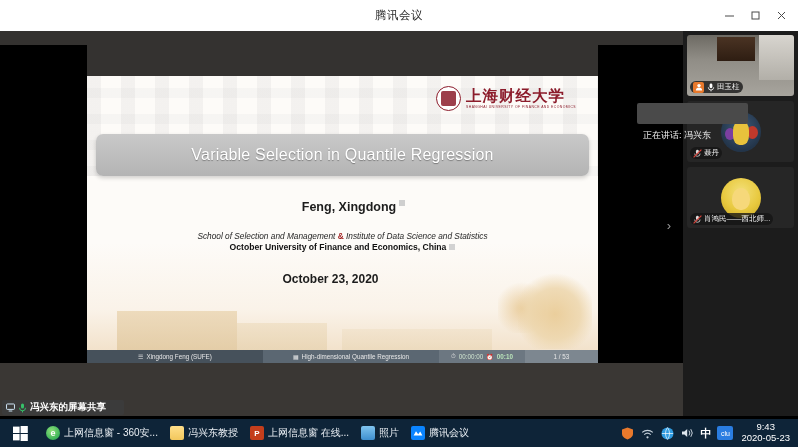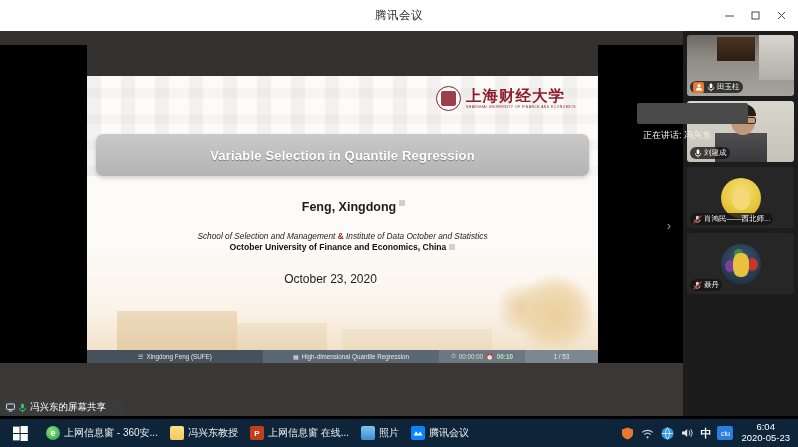--- a/index.html
+++ b/index.html
@@ -80,36 +80,36 @@
       transform:scaleY(1.15);transform-origin:left top;}
 
   
   #titleplate{
     position:absolute;left:9px;top:58px;width:493px;height:42px;
     background:linear-gradient(180deg,#c9c9c9 0%,#bdbdbd 55%,#b4b4b4 100%);
     border-radius:7px;box-shadow:0 2px 4px rgba(0,0,0,.18);
     display:flex;align-items:center;justify-content:center;
   }
   #titleplate span{
-    font-size:13px;font-weight:bold;color:#ffffff;letter-spacing:.2px;
+    font-size:16px;font-weight:normal;color:#ffffff;letter-spacing:.2px;
     text-shadow:0 1px 1px rgba(0,0,0,.35);
   }
 
   #author{position:absolute;left:0;top:124px;width:511px;text-align:center;
       font-size:12.5px;font-weight:bold;color:#1c1c1c;margin-left:11px;}
   #author .mark{display:inline-block;width:6px;height:6px;background:#cfcfcf;margin-left:3px;
       vertical-align:super;}
   #aff1{position:absolute;left:0;top:155px;width:511px;text-align:center;
       font-size:8.3px;font-style:italic;color:#1e1e1e;}
   #aff1 .amp{color:#a02020;font-weight:bold;font-style:normal;}
   #aff2{position:absolute;left:0;top:166px;width:511px;text-align:center;
       font-size:8.6px;font-weight:bold;color:#101010;}
   #aff2 .mark{display:inline-block;width:6px;height:6px;background:#d2d2d2;margin-left:3px;}
   #date{position:absolute;left:0;top:196px;width:487px;text-align:center;
-      font-size:12px;font-weight:normal;color:#1c1c1c;}
+      font-size:12px;font-weight:bold;color:#1c1c1c;}
 
   
   #slidefoot{
     position:absolute;left:0;bottom:0;width:511px;height:13px;
     display:flex;align-items:stretch;font-size:6.3px;color:#e7e7e7;
   }
   #slidefoot .seg{display:flex;align-items:center;justify-content:center;gap:3px;
       height:13px;overflow:hidden;white-space:nowrap;}
   #sf1{flex:0 0 176px;background:#46515b;}
   #sf2{flex:0 0 176px;background:#5b6772;}
@@ -191,21 +191,21 @@
     position:absolute;left:637px;top:72px;width:111px;height:21px;
     background:#4a4a4a;border-radius:2px;display:flex;align-items:center;
     padding-left:6px;box-sizing:border-box;
   }
   #speaktip span{font-size:9px;color:#f2f2f2;white-space:nowrap;margin-top:44px;}
 
   
   #sharebanner{
     position:absolute;left:2px;top:400px;width:122px;height:15px;
     background:#3b3b3b;border-radius:2px;display:flex;align-items:center;gap:3px;
-    padding:0 4px;box-sizing:border-box;
+    padding:0 4px;box-sizing:border-box;font-weight:bold;
   }
   #sharebanner .lbl{font-size:9.5px;color:#ffffff;white-space:nowrap;}
 
   
   #taskbar{
     position:absolute;left:0;top:419px;width:798px;height:28px;
     background:#0e2438;display:flex;align-items:center;
   }
   .tb-start{width:40px;height:28px;display:flex;align-items:center;justify-content:center;}
   .tb-item{display:flex;align-items:center;gap:4px;height:28px;padding:0 6px;
@@ -284,21 +284,21 @@
 
       <div id="titleplate">
         <span>Variable Selection in Quantile Regression</span>
       </div>
 
       <div id="author">
         <span>Feng, Xingdong</span><span class="mark"></span>
       </div>
 
       <div id="aff1">
-        <span>School of Selection and Management </span><span class="amp">&amp;</span><span> Institute of Data October and Statistics</span>
+        <span>School of Selection and Management </span><span class="amp">&amp;</span><span> Institute of Data Science and Statistics</span>
       </div>
 
       <div id="aff2">
         <span>October University of Finance and Economics, China</span><span class="mark"></span>
       </div>
 
       <div id="date">October 23, 2020</div>
 
       <div id="slidefoot">
         <div class="seg" id="sf1">
@@ -341,66 +341,50 @@
               <rect x="2.6" y="0.6" width="2.8" height="4.6" rx="1.4" fill="#fff"></rect>
               <path d="M1.3 4.3a2.7 2.7 0 0 0 5.4 0" fill="none" stroke="#fff" stroke-width="0.8"></path>
               <line x1="4" y1="7" x2="4" y2="8.4" stroke="#fff" stroke-width="0.8"></line>
             </svg>
         </span>
         <span class="nm">田玉柱</span>
       </div>
     </div>
 
 
-    <div class="tile v-liu">
-      <div class="body"></div>
-        <div class="head"></div>
-        <div class="hair"></div>
-        <div class="glass"></div>
+
+    <div class="tile avatar">
+      <div class="av-circle av-nie">
+          <i class="d1"></i>
+          <i class="d2"></i>
+          <i class="d3"></i>
+        </div>
       <div class="nametag">
         <span class="micicon">
-          <svg width="8" height="9" viewBox="0 0 8 9">
-              <rect x="2.6" y="0.6" width="2.8" height="4.6" rx="1.4" fill="#fff"></rect>
-              <path d="M1.3 4.3a2.7 2.7 0 0 0 5.4 0" fill="none" stroke="#fff" stroke-width="0.8"></path>
-              <line x1="4" y1="7" x2="4" y2="8.4" stroke="#fff" stroke-width="0.8"></line>
+          <svg width="9" height="9" viewBox="0 0 9 9">
+              <rect x="3" y="0.8" width="2.8" height="4.4" rx="1.4" fill="#ddd"></rect>
+              <path d="M1.7 4.6a2.7 2.7 0 0 0 5.4 0" fill="none" stroke="#ddd" stroke-width="0.8"></path>
+              <line x1="0.6" y1="8.4" x2="8.4" y2="0.6" stroke="#d9423a" stroke-width="1.2"></line>
             </svg>
         </span>
-        <span class="nm">刘建成</span>
+        <span class="nm">聂丹</span>
       </div>
     </div>
 
     <div class="tile avatar">
       <div class="av-circle av-xiao"></div>
       <div class="nametag">
         <span class="micicon">
           <svg width="9" height="9" viewBox="0 0 9 9">
               <rect x="3" y="0.8" width="2.8" height="4.4" rx="1.4" fill="#ddd"></rect>
               <path d="M1.7 4.6a2.7 2.7 0 0 0 5.4 0" fill="none" stroke="#ddd" stroke-width="0.8"></path>
               <line x1="0.6" y1="8.4" x2="8.4" y2="0.6" stroke="#d9423a" stroke-width="1.2"></line>
             </svg>
         </span>
         <span class="nm">肖鸿民——西北师...</span>
-      </div>
-    </div>
-
-    <div class="tile avatar">
-      <div class="av-circle av-nie">
-          <i class="d1"></i>
-          <i class="d2"></i>
-          <i class="d3"></i>
-        </div>
-      <div class="nametag">
-        <span class="micicon">
-          <svg width="9" height="9" viewBox="0 0 9 9">
-              <rect x="3" y="0.8" width="2.8" height="4.4" rx="1.4" fill="#ddd"></rect>
-              <path d="M1.7 4.6a2.7 2.7 0 0 0 5.4 0" fill="none" stroke="#ddd" stroke-width="0.8"></path>
-              <line x1="0.6" y1="8.4" x2="8.4" y2="0.6" stroke="#d9423a" stroke-width="1.2"></line>
-            </svg>
-        </span>
-        <span class="nm">聂丹</span>
       </div>
     </div>
   </div>
 
   <div id="speaktip">
     <span>正在讲话: 冯兴东</span>
   </div>
 </div>
 
 <div id="sharebanner">
@@ -480,17 +464,17 @@
     </span>
     <span class="tray-ico">
       <svg width="13" height="12" viewBox="0 0 13 12">
           <path d="M1 4.4h2.4L6.2 2v8L3.4 7.6H1z" fill="#dfe7ee"></path>
           <path d="M8 3.6a4 4 0 0 1 0 4.8M9.8 2.2a6.2 6.2 0 0 1 0 7.6" fill="none" stroke="#dfe7ee" stroke-width="0.9"></path>
         </svg>
     </span>
     <span class="tray-ime">中</span>
     <span class="tray-clu">clu</span>
     <span id="clock">
-      <span class="t">6:04</span>
+      <span class="t">9:43</span>
       <span class="d">2020-05-23</span>
     </span>
   </div>
 </div>
 
 </body></html>

